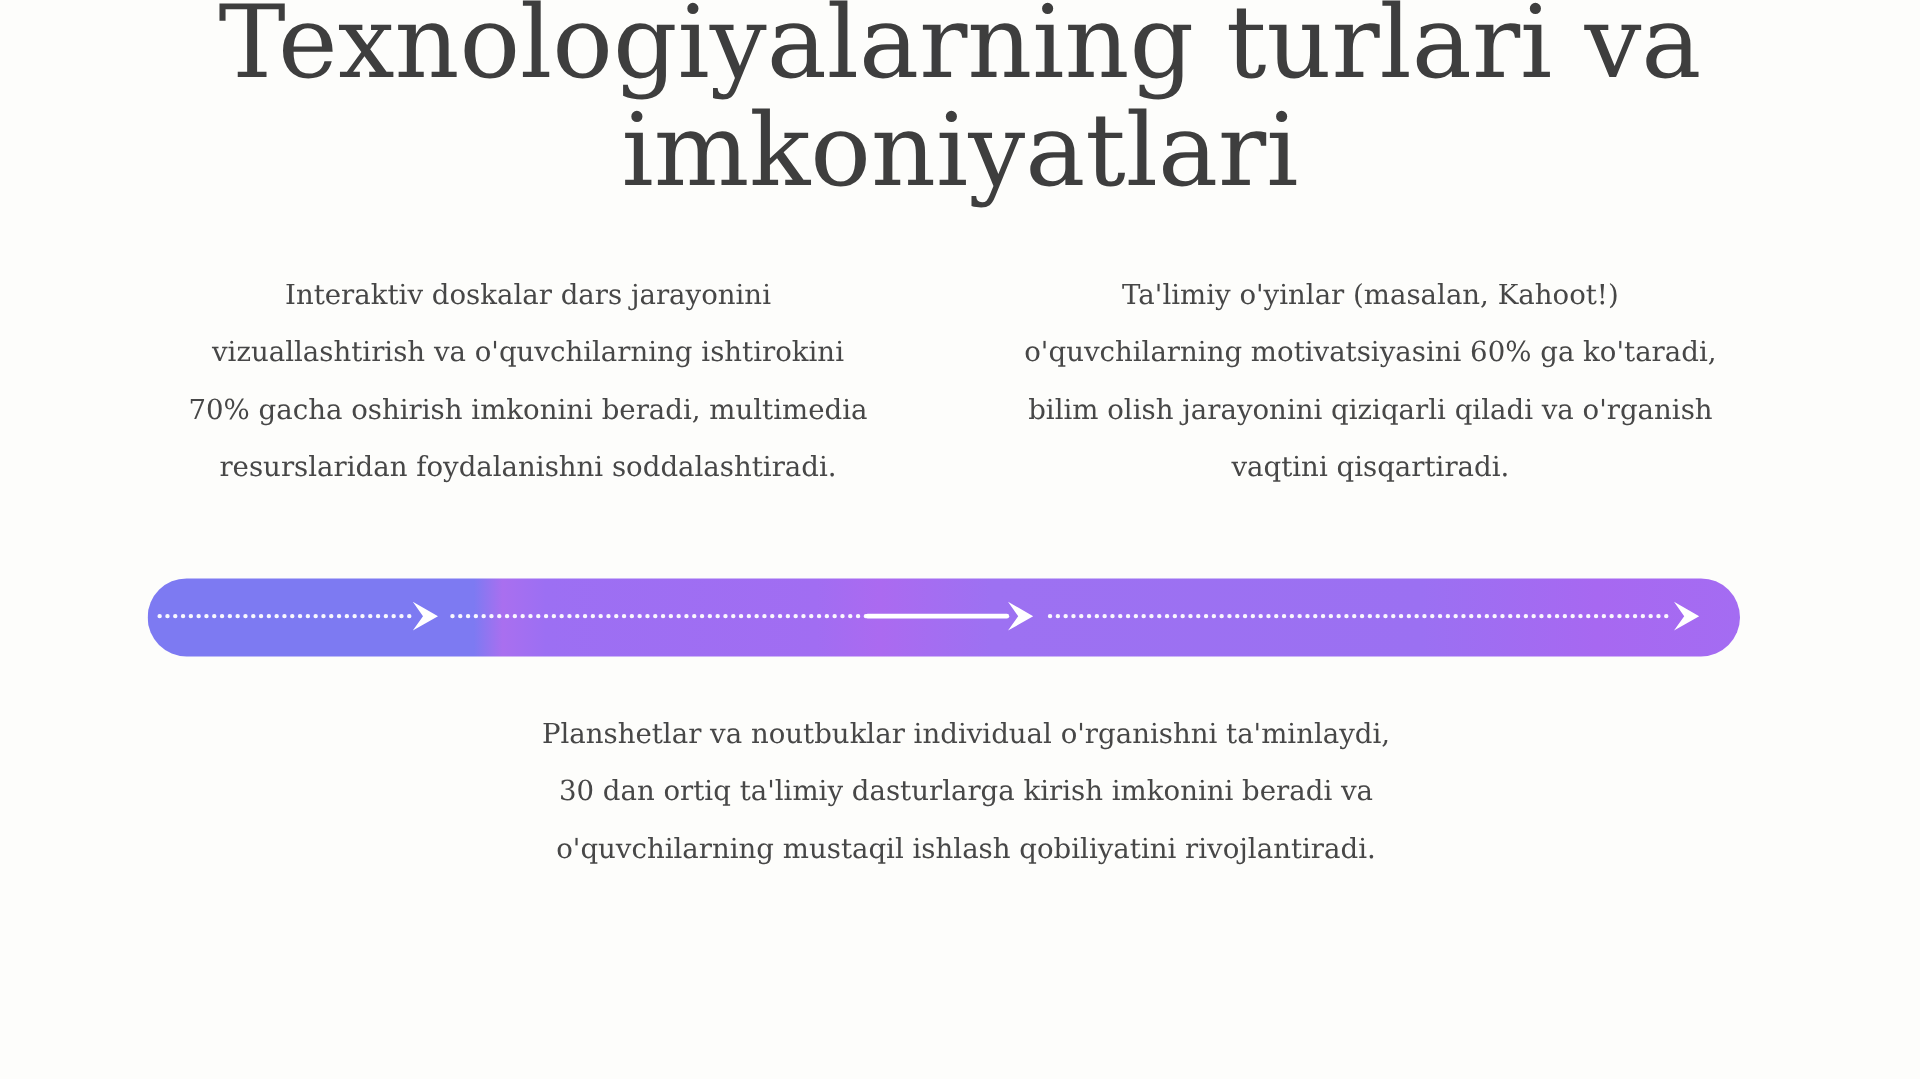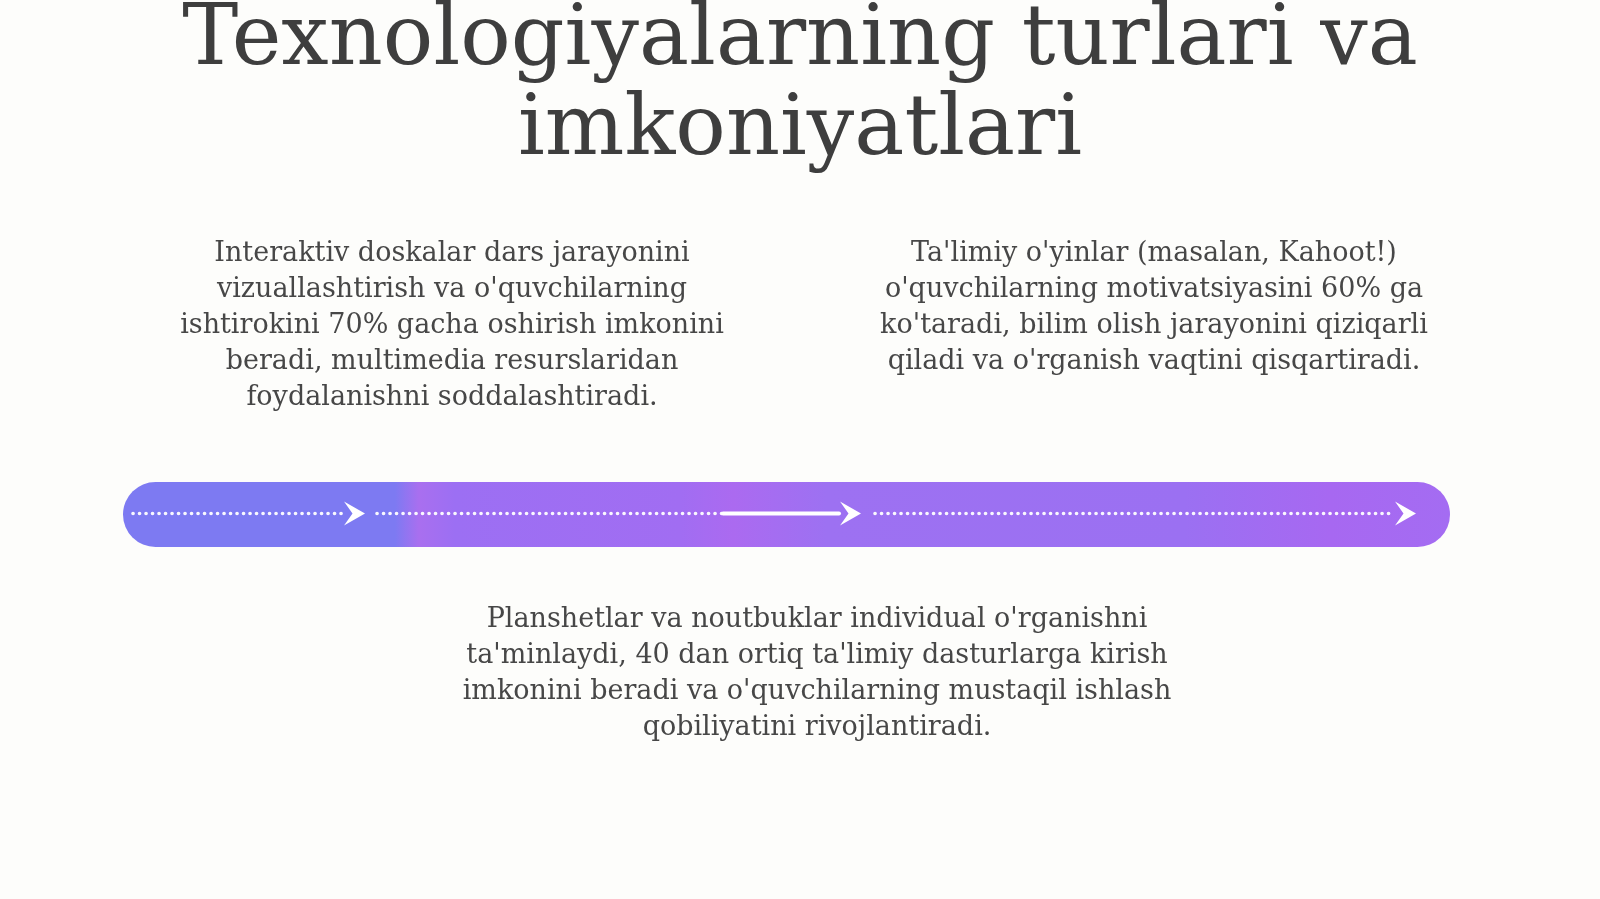--- a/index.html
+++ b/index.html
@@ -23,23 +23,23 @@
     margin: 0;
     font-size: 84px;
     line-height: 90px;
     font-weight: 400;
     text-align: center;
     color: var(--title-color, #3e3e3e);
     letter-spacing: 0px;
   }
   .para {
     position: absolute;
-    margin: 12px;
-    font-size: 27px;
-    line-height: 36px;
+    margin: 0;
+    font-size: 23px;
+    line-height: 48px;
     text-align: center;
     color: var(--body-color, #474747);
   }
   .para-left  { top: 222px; left: 150px;  width: 580px; }
   .para-right { top: 222px; left: 852px;  width: 580px; }
   .para-bottom{ top: 588px; left: 440px;  width: 730px; }
   .timeline {
     position: absolute;
     top: 481px;
     left: 123px;
@@ -86,15 +86,15 @@
 
       <line x1="600" y1="32.5" x2="716" y2="32.5" class="solidline" stroke="#ffffff" stroke-width="4" stroke-linecap="round"></line>
       <path d="M 738 32.5 L 717 20.5 L 725.5 32.5 L 717 44.5 Z" class="arrowhead" fill="#ffffff"></path>
 
       <line x1="752" y1="32.5" x2="1272" y2="32.5" class="dotline" stroke="#ffffff" stroke-width="3.6" stroke-linecap="round" stroke-dasharray="0.1 6.4" opacity="0.95"></line>
 
       <path d="M 1293 32.5 L 1272 20.5 L 1280.5 32.5 L 1272 44.5 Z" class="arrowhead" fill="#ffffff"></path>
     </svg>
   </div>
 
-  <p class="para para-bottom">Planshetlar va noutbuklar individual o'rganishni ta'minlaydi, 40 dan ortiq ta'limiy dasturlarga kirish imkonini beradi va o'quvchilarning mustaqil ishlash qobiliyatini rivojlantiradi.</p>
+  <p class="para para-bottom">Planshetlar va noutbuklar individual o'rganishni ta'minlaydi, 30 dan ortiq ta'limiy dasturlarga kirish imkonini beradi va o'quvchilarning mustaqil ishlash qobiliyatini rivojlantiradi.</p>
 
 </div>
 
 </body></html>

